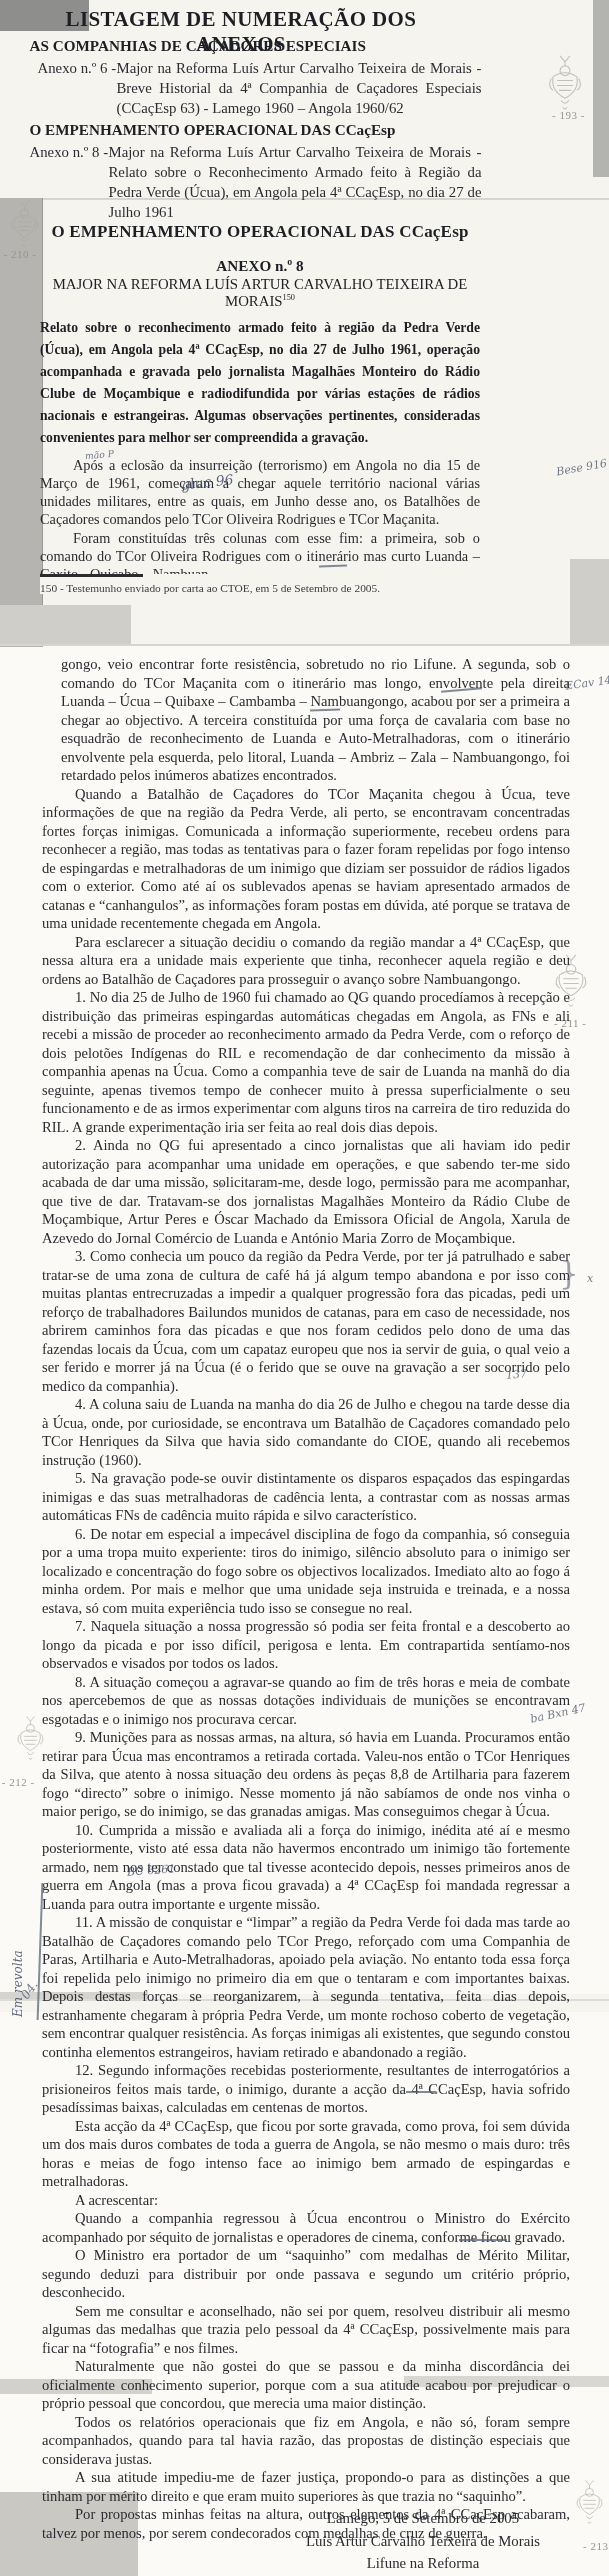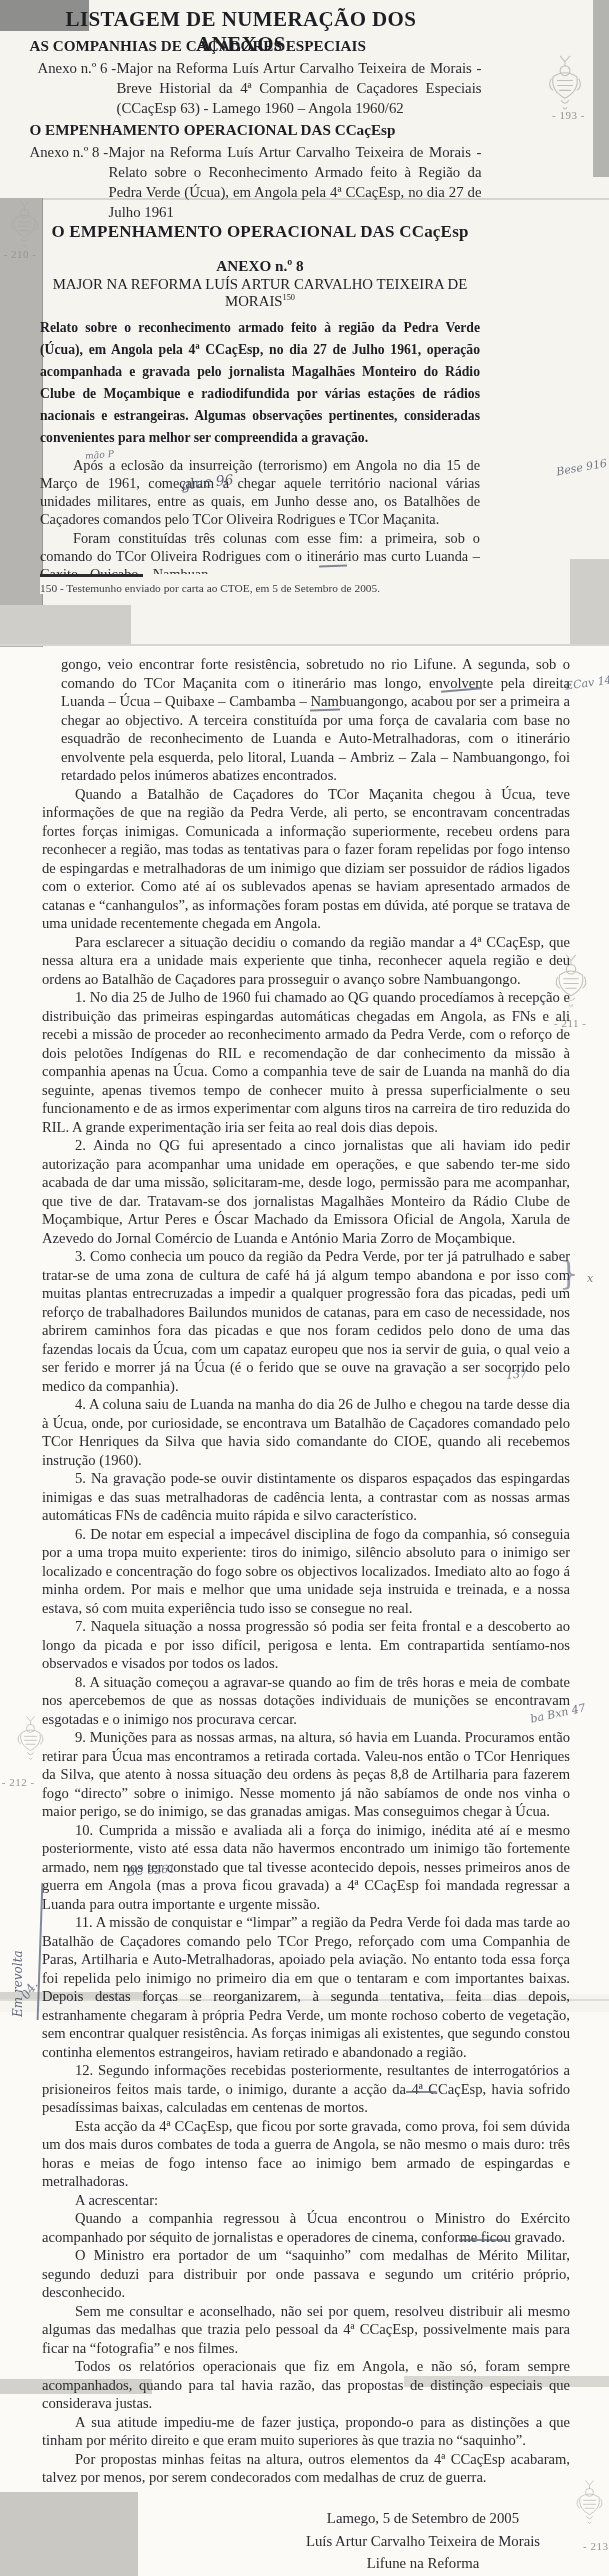--- a/index.html
+++ b/index.html
@@ -155,20 +155,21 @@
   <p>8. A situação começou a agravar-se quando ao fim de três horas e meia de combate nos apercebemos de que as nossas dotações individuais de munições se encontravam esgotadas e o inimigo nos procurava cercar.</p>
   <p>9. Munições para as nossas armas, na altura, só havia em Luanda. Procuramos então retirar para Úcua mas encontramos a retirada cortada. Valeu-nos então o TCor Henriques da Silva, que atento à nossa situação deu ordens às peças 8,8 de Artilharia para fazerem fogo “directo” sobre o inimigo. Nesse momento já não sabíamos de onde nos vinha o maior perigo, se do inimigo, se das granadas amigas. Mas conseguimos chegar à Úcua.</p>
   <p>10. Cumprida a missão e avaliada ali a força do inimigo, inédita até aí e mesmo posteriormente, visto até essa data não havermos encontrado um inimigo tão fortemente armado, nem nos ter constado que tal tivesse acontecido depois, nesses primeiros anos de guerra em Angola (mas a prova ficou gravada) a 4ª CCaçEsp foi mandada regressar a Luanda para outra importante e urgente missão.</p>
   <p>11. A missão de conquistar e “limpar” a região da Pedra Verde foi dada mas tarde ao Batalhão de Caçadores comando pelo TCor Prego, reforçado com uma Companhia de Paras, Artilharia e Auto-Metralhadoras, apoiado pela aviação. No entanto toda essa força foi repelida pelo inimigo no primeiro dia em que o tentaram e com importantes baixas. Depois destas forças se reorganizarem, à segunda tentativa, feita dias depois, estranhamente chegaram à própria Pedra Verde, um monte rochoso coberto de vegetação, sem encontrar qualquer resistência. As forças inimigas ali existentes, que segundo constou continha elementos estrangeiros, haviam retirado e abandonado a região.</p>
   <p>12. Segundo informações recebidas posteriormente, resultantes de interrogatórios a prisioneiros feitos mais tarde, o inimigo, durante a acção da 4ª CCaçEsp, havia sofrido pesadíssimas baixas, calculadas em centenas de mortos.</p>
   <p>Esta acção da 4ª CCaçEsp, que ficou por sorte gravada, como prova, foi sem dúvida um dos mais duros combates de toda a guerra de Angola, se não mesmo o mais duro: três horas e meias de fogo intenso face ao inimigo bem armado de espingardas e metralhadoras.</p>
   <p>A acrescentar:</p>
   <p>Quando a companhia regressou à Úcua encontrou o Ministro do Exército acompanhado por séquito de jornalistas e operadores de cinema, conforme ficou gravado.</p>
   <p>O Ministro era portador de um “saquinho” com medalhas de Mérito Militar, segundo deduzi para distribuir por onde passava e segundo um critério próprio, desconhecido.</p>
   <p>Sem me consultar e aconselhado, não sei por quem, resolveu distribuir ali mesmo algumas das medalhas que trazia pelo pessoal da 4ª CCaçEsp, possivelmente mais para ficar na “fotografia” e nos filmes.</p>
+  <p>Naturalmente que não gostei do que se passou e da minha discordância dei oficialmente conhecimento superior, porque com a sua atitude acabou por prejudicar o próprio pessoal que concordou, que merecia uma maior distinção.</p>
   <p>Todos os relatórios operacionais que fiz em Angola, e não só, foram sempre acompanhados, quando para tal havia razão, das propostas de distinção especiais que considerava justas.</p>
   <p>A sua atitude impediu-me de fazer justiça, propondo-o para as distinções a que tinham por mérito direito e que eram muito superiores às que trazia no “saquinho”.</p>
   <p>Por propostas minhas feitas na altura, outros elementos da 4ª CCaçEsp acabaram, talvez por menos, por serem condecorados com medalhas de cruz de guerra.</p>
 </div>
 
 <div class="abs signature" style="left:277px;top:2507px;width:292px;">
   <div>Lamego, 5 de Setembro de 2005</div>
   <div>Luís Artur Carvalho Teixeira de Morais</div>
   <div>Lifune na Reforma</div>
 </div>

